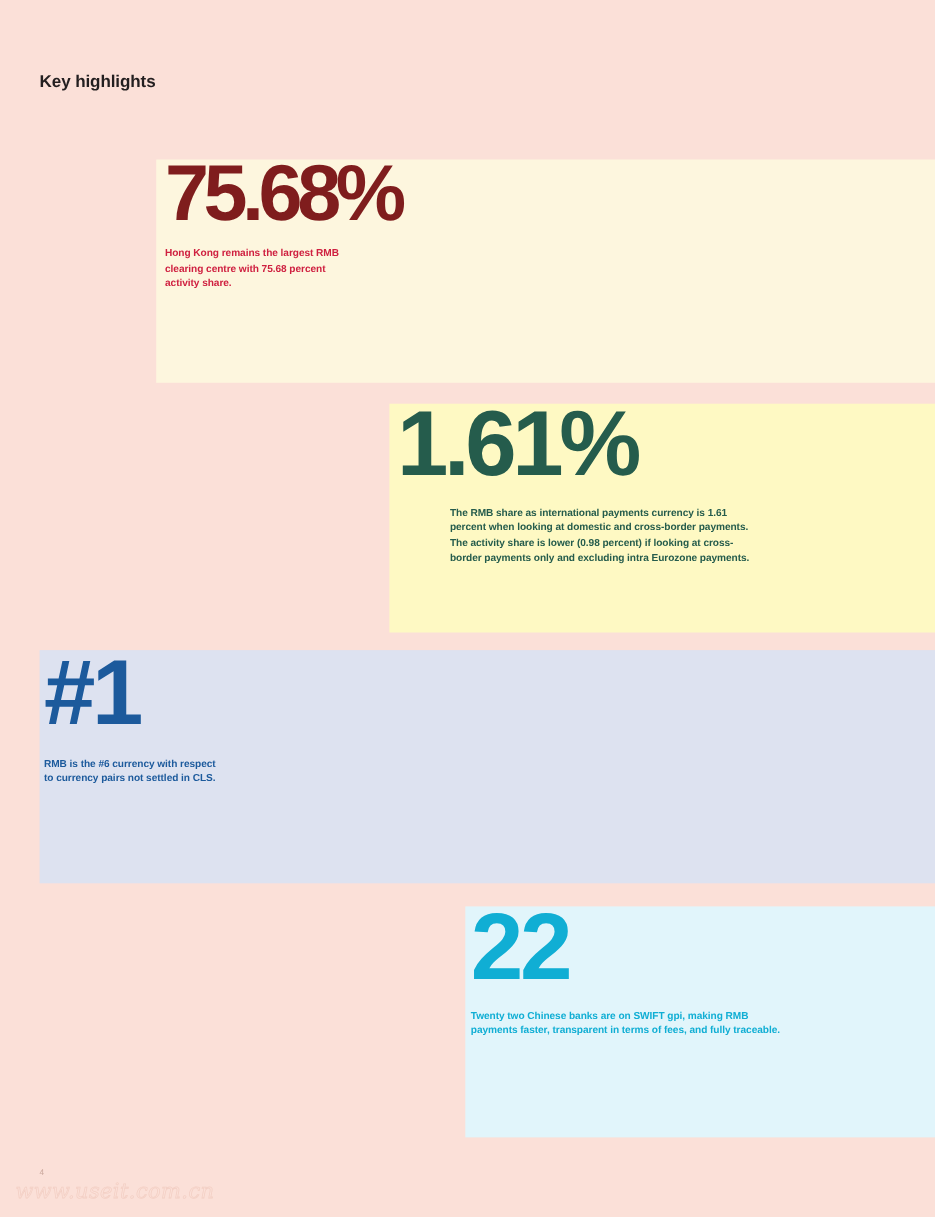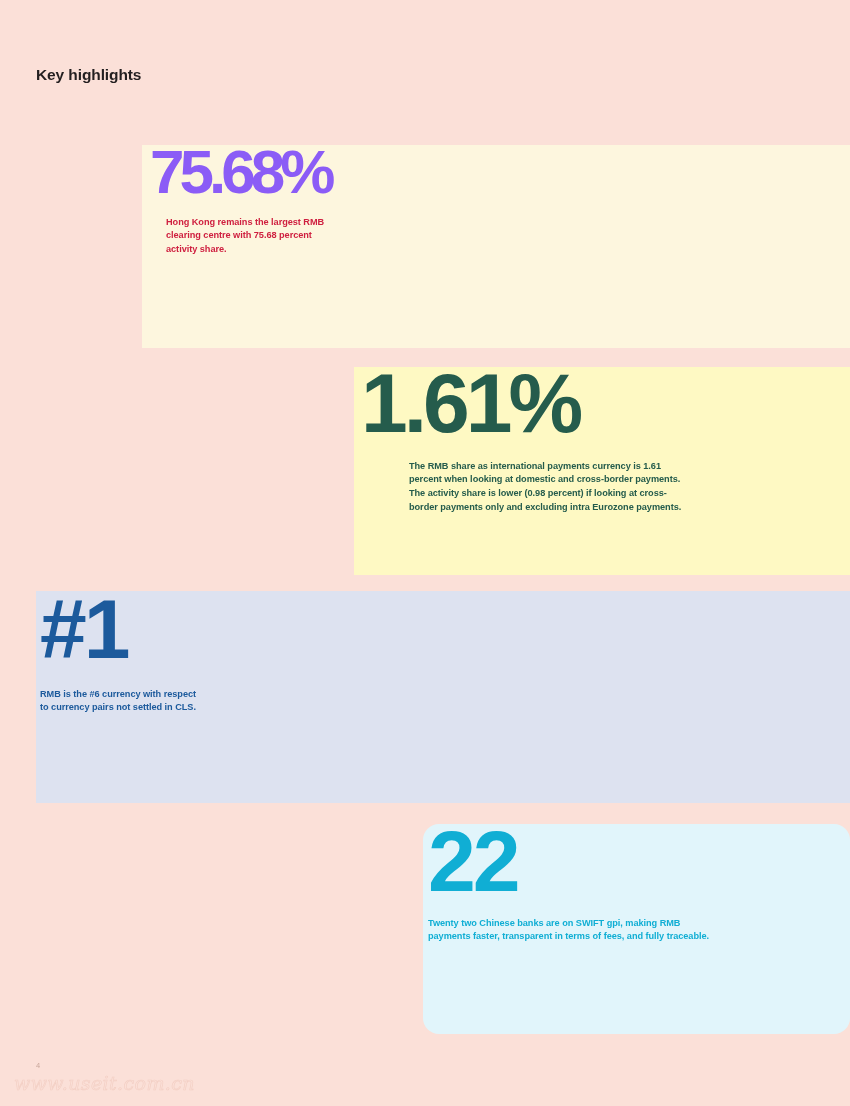--- a/index.html
+++ b/index.html
@@ -58,29 +58,29 @@
 
   
   #hl-1 {
     left: 142px;
     top: 145px;
     width: 708px;
     height: 203px;
     background: #fdf6de;
   }
   #hl-1 .hl-figure {
-    color: #8b5cf6;
-    font-size: 62px;
+    color: #7f1d1d;
+    font-size: 72px;
     padding-left: 8px;
     padding-top: 2px;
     letter-spacing: -5px;
   }
   #hl-1 .hl-body {
     color: #cf2040;
-    padding-left: 24px;
+    padding-left: 8px;
     padding-top: 18px;
   }
 
   
   #hl-2 {
     left: 354px;
     top: 367px;
     width: 496px;
     height: 208px;
     background: #fef9c3;
@@ -120,21 +120,20 @@
     padding-top: 24px;
   }
 
   
   #hl-4 {
     left: 423px;
     top: 824px;
     width: 427px;
     height: 210px;
     background: #e1f5fb;
-    border-radius: 16px;
   }
   #hl-4 .hl-figure {
     color: #10aed4;
     font-size: 86px;
     padding-left: 5px;
     padding-top: 2px;
     letter-spacing: -3px;
   }
   #hl-4 .hl-body {
     color: #10aed4;

